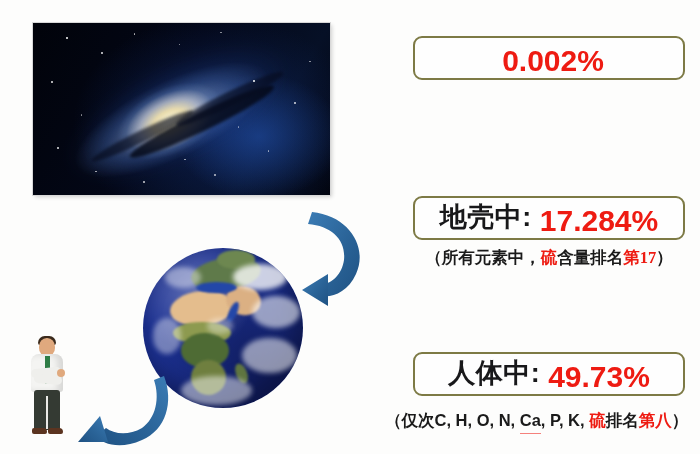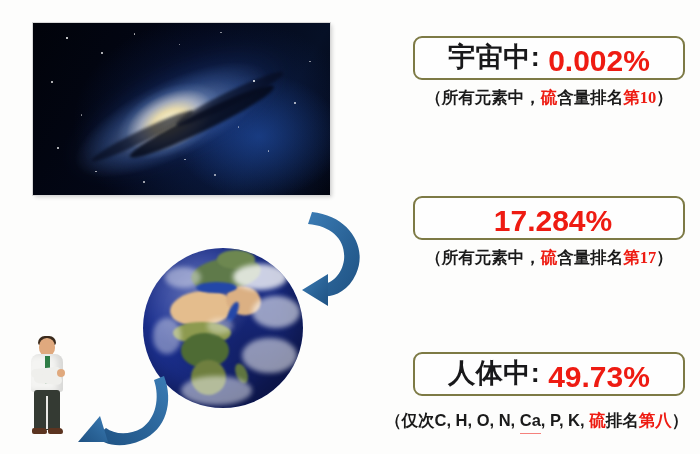--- a/index.html
+++ b/index.html
@@ -218,30 +218,27 @@
              C 62 82, 44 76, 38 68
              L 48 60
              C 56 66, 70 68, 84 60
              C 98 50, 102 30, 96 12
              Z" fill="url(#agrad2)"></path>
     <path d="M 20 74 L 50 74 L 42 48 Z" fill="url(#agrad2)"></path>
   </svg>
 
   <div class="info-block" style="left:413px;top:36px;width:272px;">
     <div class="box" style="height:44px;">
-      <span class="label">宇宙中:</span>
       <span class="value">0.002%</span>
-    </div>
-    <div class="caption" style="text-align:center;">
-      <span>（所有元素中，</span><span class="hl">硫</span><span>含量排名</span><span class="hl">第10</span><span>）</span>
     </div>
   </div>
 
   <div class="info-block" style="left:413px;top:196px;width:272px;">
     <div class="box" style="height:44px;">
+      <span class="label">地壳中:</span>
       <span class="value">17.284%</span>
     </div>
     <div class="caption" style="text-align:center;">
       <span>（所有元素中，</span><span class="hl">硫</span><span>含量排名</span><span class="hl">第17</span><span>）</span>
     </div>
   </div>
 
   <div class="info-block" style="left:413px;top:352px;width:272px;">
     <div class="box" style="height:44px;">
       <span class="label">人体中:</span>

